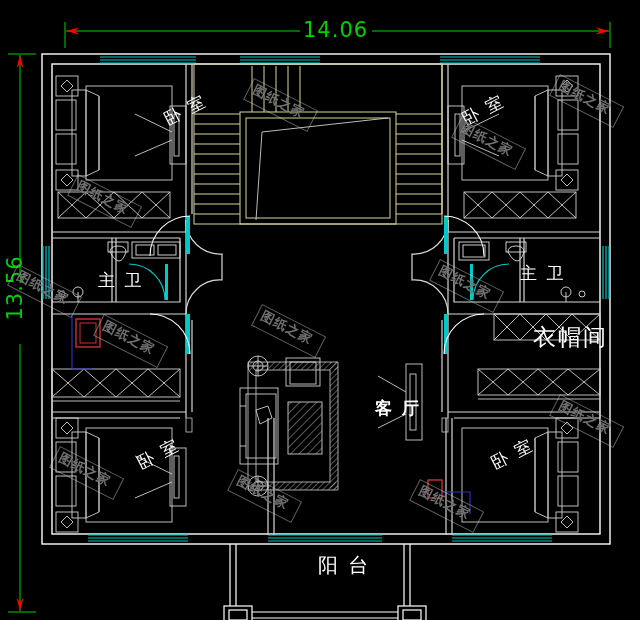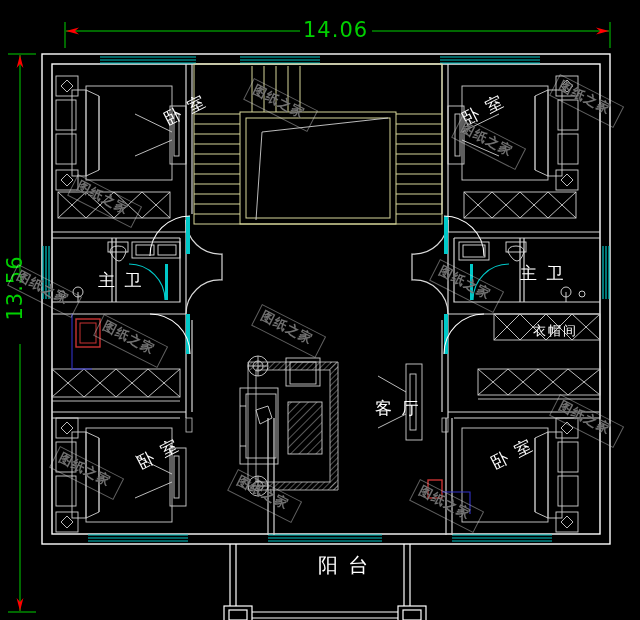--- a/index.html
+++ b/index.html
@@ -442,22 +442,22 @@
 
   <div class="dimtxt" id="dim-left" style="left:-18px;top:262px;font-size:21px;transform:rotate(-90deg);transform-origin:center center;">13.56</div>
 
   <div id="room-labels">
       <div class="lbl" style="left: 160px; top: 96px; font-size: 17px; transform: rotate(-27deg); transform-origin: left top;">卧 室</div>
       <div class="lbl" style="left: 458px; top: 96px; font-size: 17px; transform: rotate(-27deg); transform-origin: left top;">卧 室</div>
       <div class="lbl" style="left: 133px; top: 440px; font-size: 17px; transform: rotate(-27deg); transform-origin: left top;">卧 室</div>
       <div class="lbl" style="left: 487px; top: 440px; font-size: 17px; transform: rotate(-27deg); transform-origin: left top;">卧 室</div>
       <div class="lbl" style="left: 98px; top: 255px; font-size: 17px;">主 卫</div>
       <div class="lbl" style="left: 520px; top: 248px; font-size: 17px;">主 卫</div>
-      <div class="lbl" style="left: 533px; top: 308px; font-size: 13px; text-align: center;">衣帽间</div>
-      <div class="lbl" style="left: 375px; top: 383px; font-size: 17px;">客 厅</div>
+      <div class="lbl" style="left: 533px; top: 308px; font-size: 23px; text-align: center;">衣帽间</div>
+      <div class="lbl" style="left: 375px; top: 383px; font-size: 17px; font-weight: bold;">客 厅</div>
       <div class="lbl" style="left: 318px; top: 538px; font-size: 20px;">阳 台</div>
     </div>
 
   <div id="watermark-layer">
       <div class="wmbox" style="left: 78px; top: 160px; width: 70px; height: 22px; transform: rotate(27deg);"></div>
       <div class="wm" style="left: 82px; top: 163px; transform: rotate(27deg);">图纸之家</div>
       <div class="wmbox" style="left: 254px; top: 64px; width: 70px; height: 22px; transform: rotate(27deg);"></div>
       <div class="wm" style="left: 258px; top: 67px; transform: rotate(27deg);">图纸之家</div>
       <div class="wmbox" style="left: 440px; top: 245px; width: 70px; height: 22px; transform: rotate(27deg);"></div>
       <div class="wm" style="left: 444px; top: 248px; transform: rotate(27deg);">图纸之家</div>

